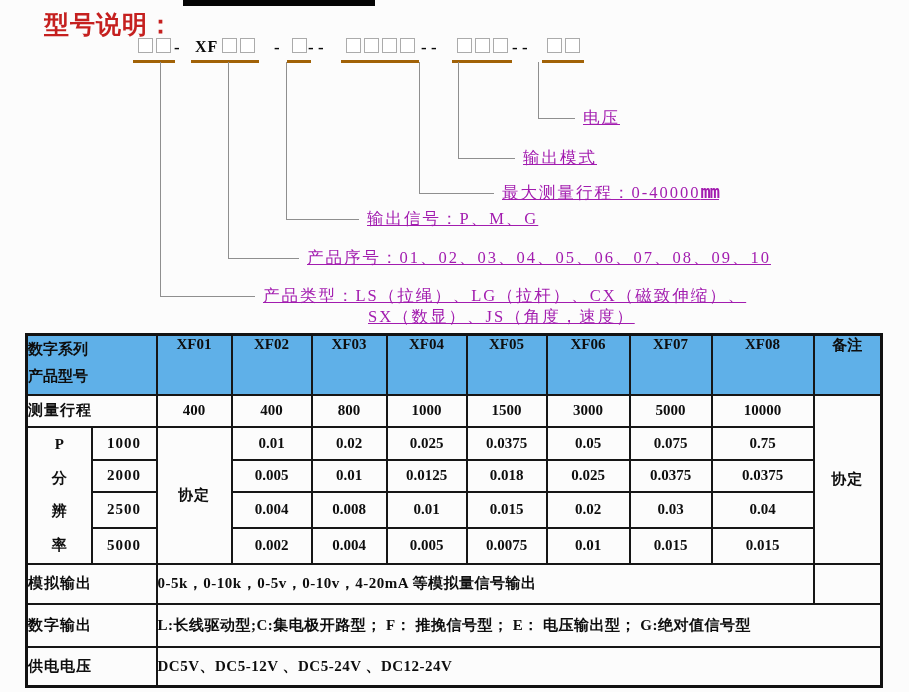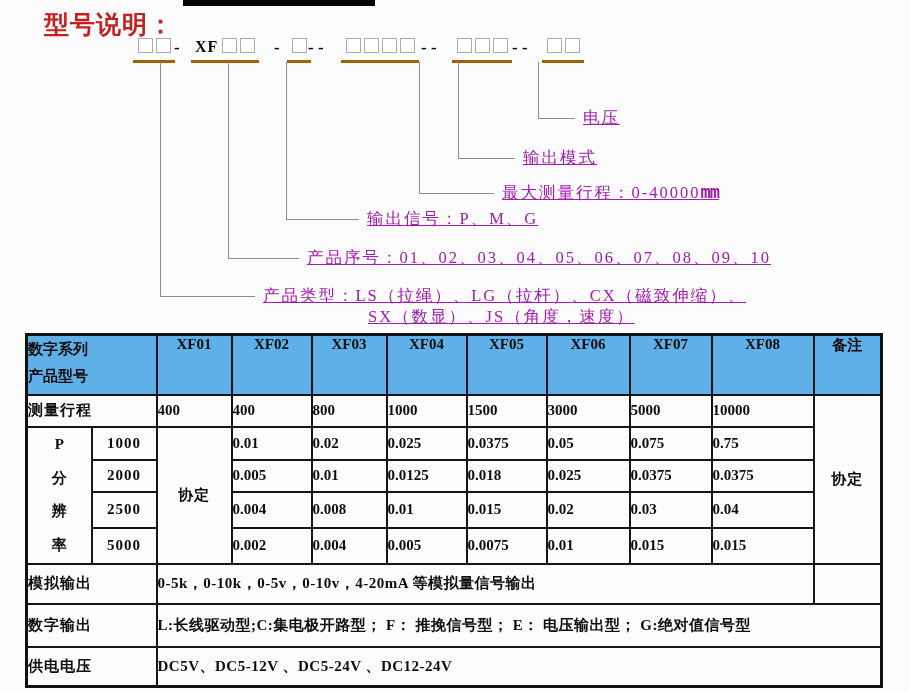--- a/index.html
+++ b/index.html
@@ -49,21 +49,21 @@
     border-collapse:collapse;table-layout:fixed;
     border:3px solid #121212;
   }
   table.spec td,table.spec th{
     border:2px solid #161616;font-size:15px;font-weight:bold;color:#0e0e0e;
     padding:0;overflow:hidden;
   }
   th.hdr{background:#5fb0e8;vertical-align:top;text-align:center;padding-top:7px;font-size:15.5px;}
   th.hdr-lbl{text-align:left;padding-left:8px;line-height:27px;padding-top:5px;}
   td.rowlbl{text-align:left;padding-left:9px;letter-spacing:1px;}
-  td.num{text-align:left;padding-left:12px;font-size:15px;margin-left:13px;}
+  td.num{text-align:center;padding-left:12px;font-size:15px;margin-left:13px;}
   td.ctr{text-align:center;letter-spacing:1px;}
   td.chars{text-align:center;line-height:33.5px;font-size:15px;}
   td.txt{text-align:left;padding-left:13px;letter-spacing:0.5px;}
   td.empty{background:transparent;}
 </style>
 </head>
 <body>
 
 <div id="stage">
 

